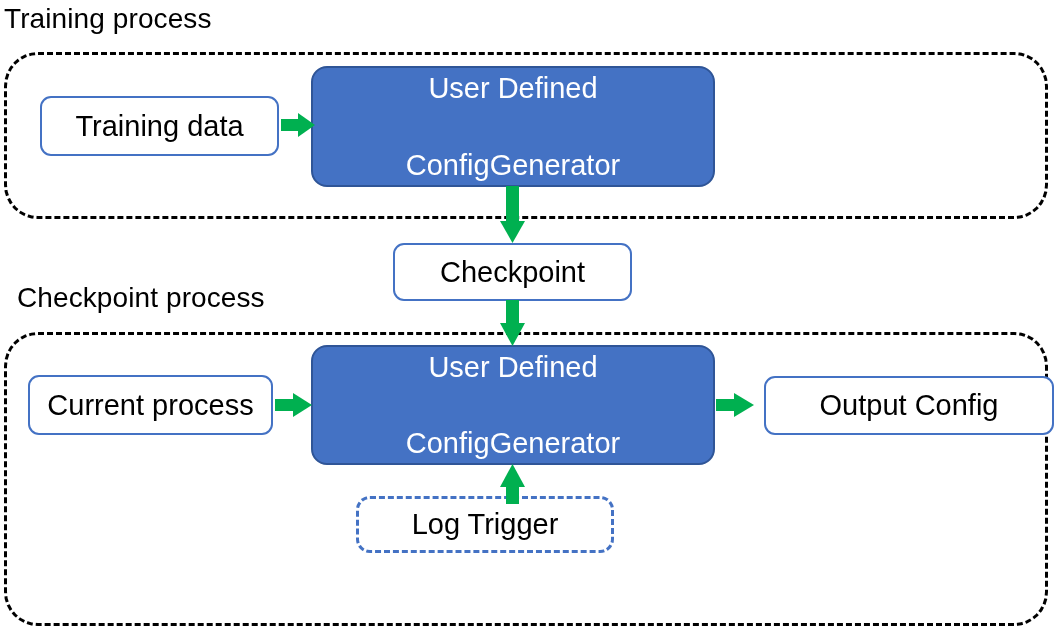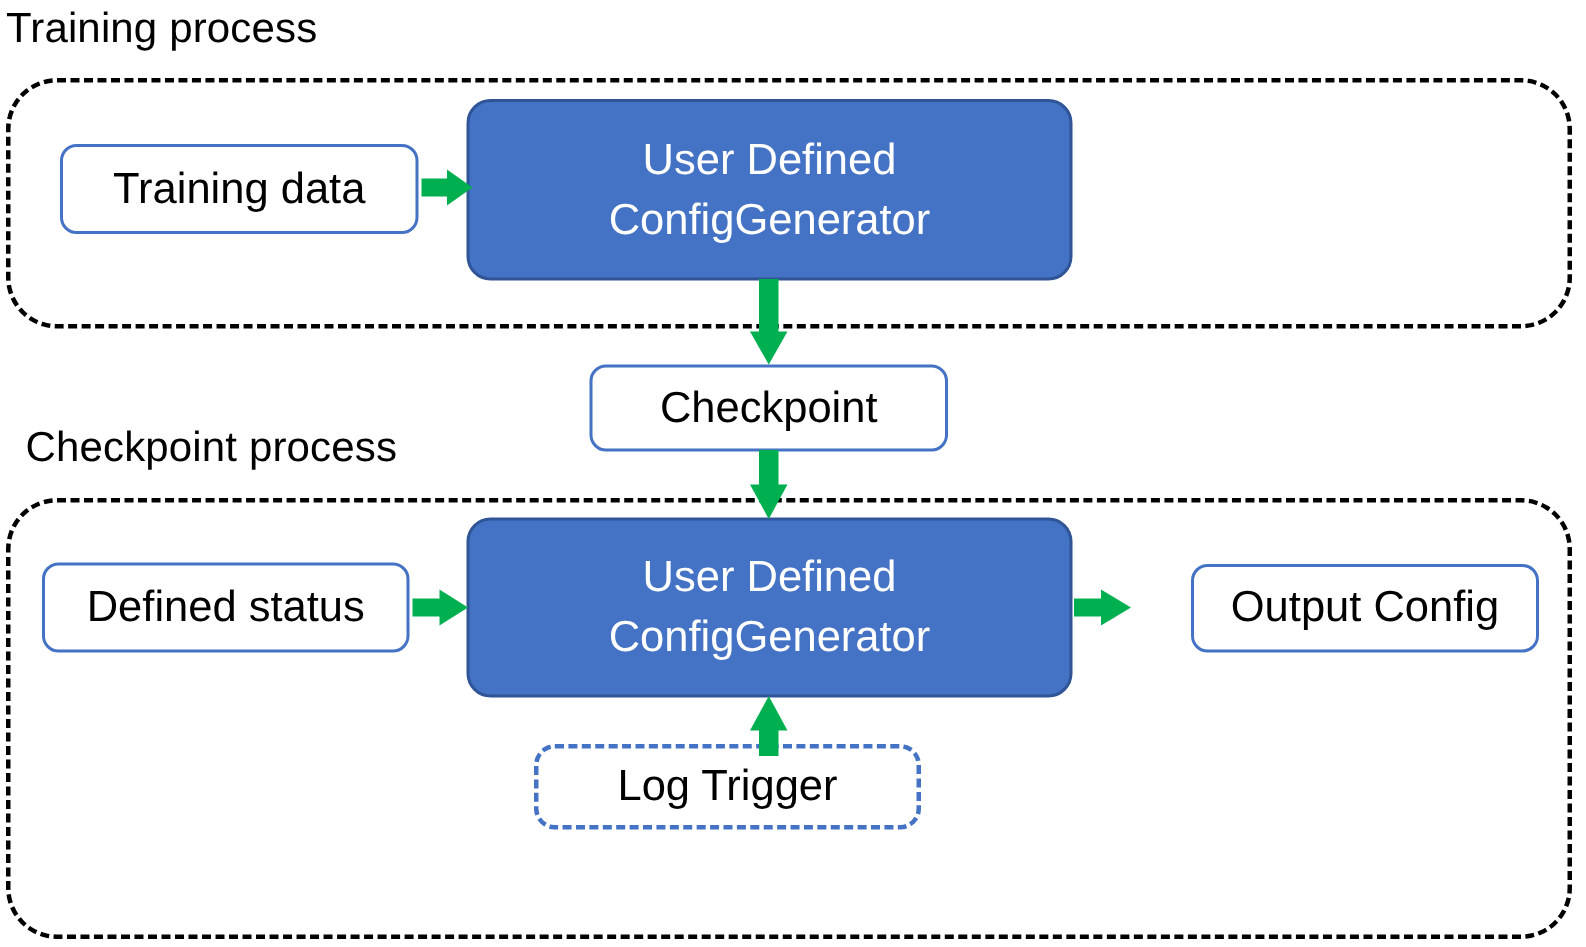--- a/index.html
+++ b/index.html
@@ -53,36 +53,36 @@
     font-size: 29px;
     display: flex;
     align-items: center;
     justify-content: center;
     text-align: center;
     white-space: nowrap;
   }
   #node-training-data { left: 40px;  top: 96px;  width: 239px; height: 60px; }
   #node-checkpoint    { left: 393px; top: 243px; width: 239px; height: 58px; }
   #node-current-status{ left: 28px;  top: 375px; width: 245px; height: 60px; }
-  #node-output-config { left: 794px; top: 376px; width: 232px; height: 59px; }
+  #node-output-config { left: 764px; top: 376px; width: 290px; height: 59px; }
 
   
   .node-blue {
     position: absolute;
     box-sizing: border-box;
     background: #4472C4;
     border: 2px solid #2F5597;
     border-radius: 16px;
     color: #ffffff;
     font-size: 29px;
     line-height: 40px;
     display: flex;
     flex-direction: column;
     align-items: center;
-    justify-content: center;
+    justify-content: space-between;
     text-align: center;
     white-space: nowrap;
   }
   #node-generator-training  { left: 311px; top: 66px;  width: 404px; height: 121px; }
   #node-generator-inference { left: 311px; top: 345px; width: 404px; height: 120px; }
 
   
   .node-trigger {
     position: absolute;
     box-sizing: border-box;
@@ -125,21 +125,21 @@
 
   <div class="node-white" id="node-training-data">Training data</div>
 
   <div class="node-blue" id="node-generator-training">
     <span>User Defined</span>
     <span>ConfigGenerator</span>
   </div>
 
   <div class="node-white" id="node-checkpoint">Checkpoint</div>
 
-  <div class="node-white" id="node-current-status">Defined status</div>
+  <div class="node-white" id="node-current-status">Current process</div>
 
   <div class="node-blue" id="node-generator-inference">
     <span>User Defined</span>
     <span>ConfigGenerator</span>
   </div>
 
   <div class="node-white" id="node-output-config">Output Config</div>
 
   <div class="node-trigger" id="node-log-trigger">Log Trigger</div>
 

